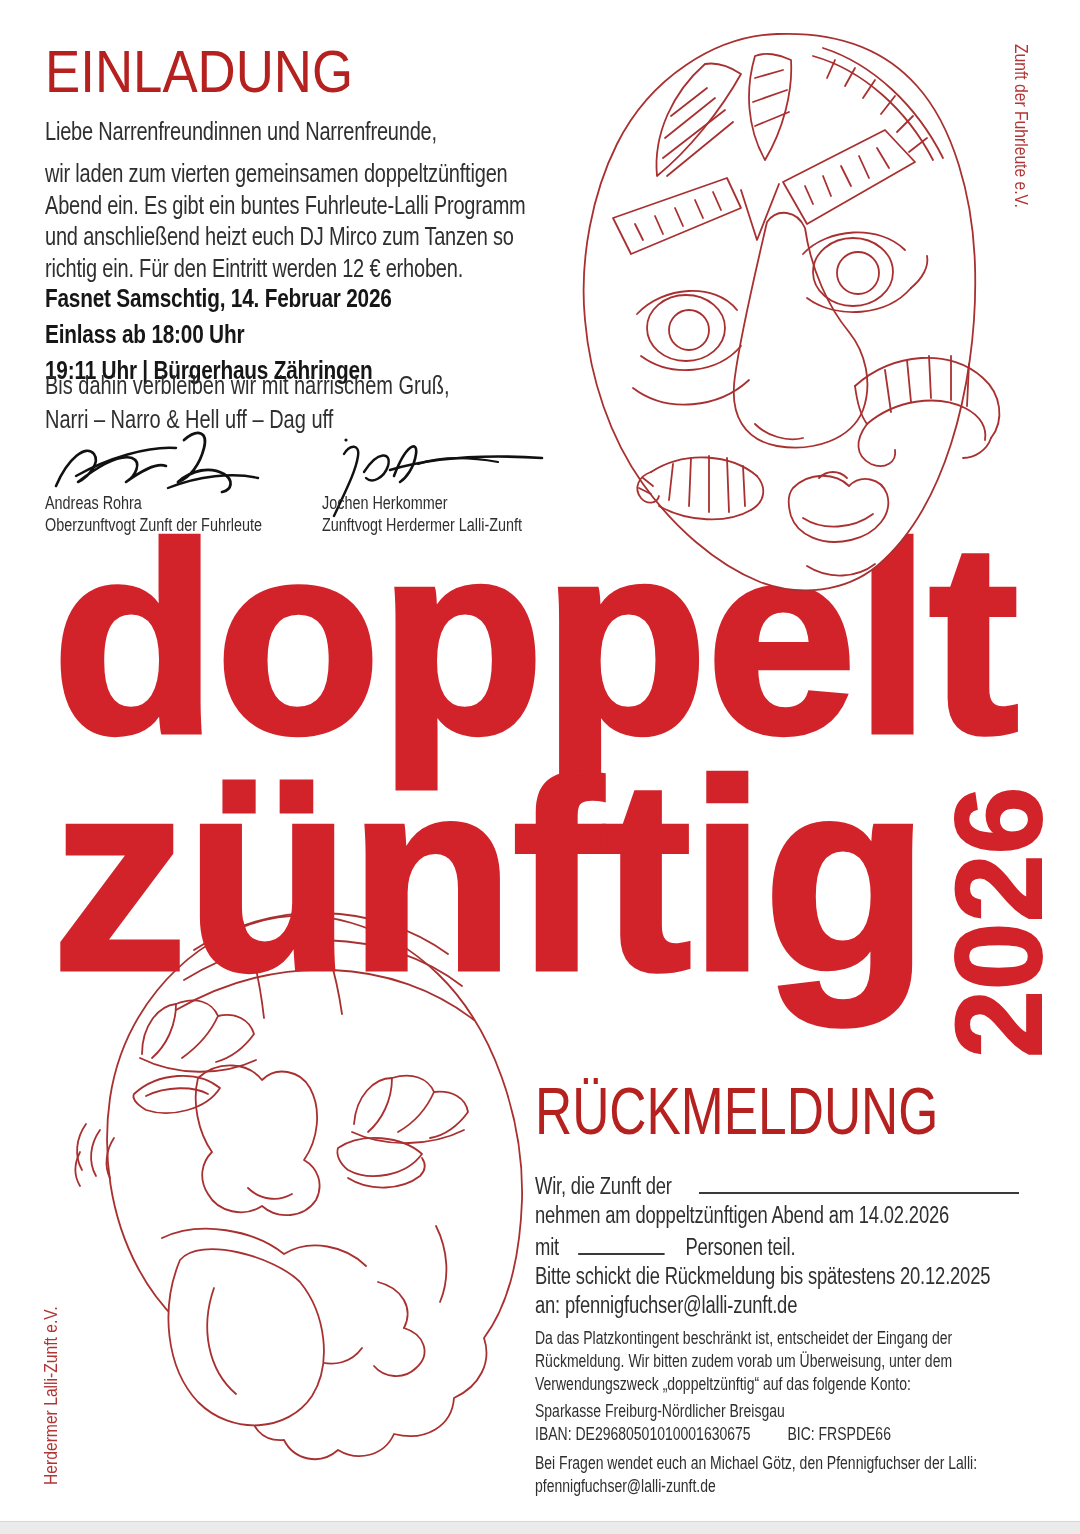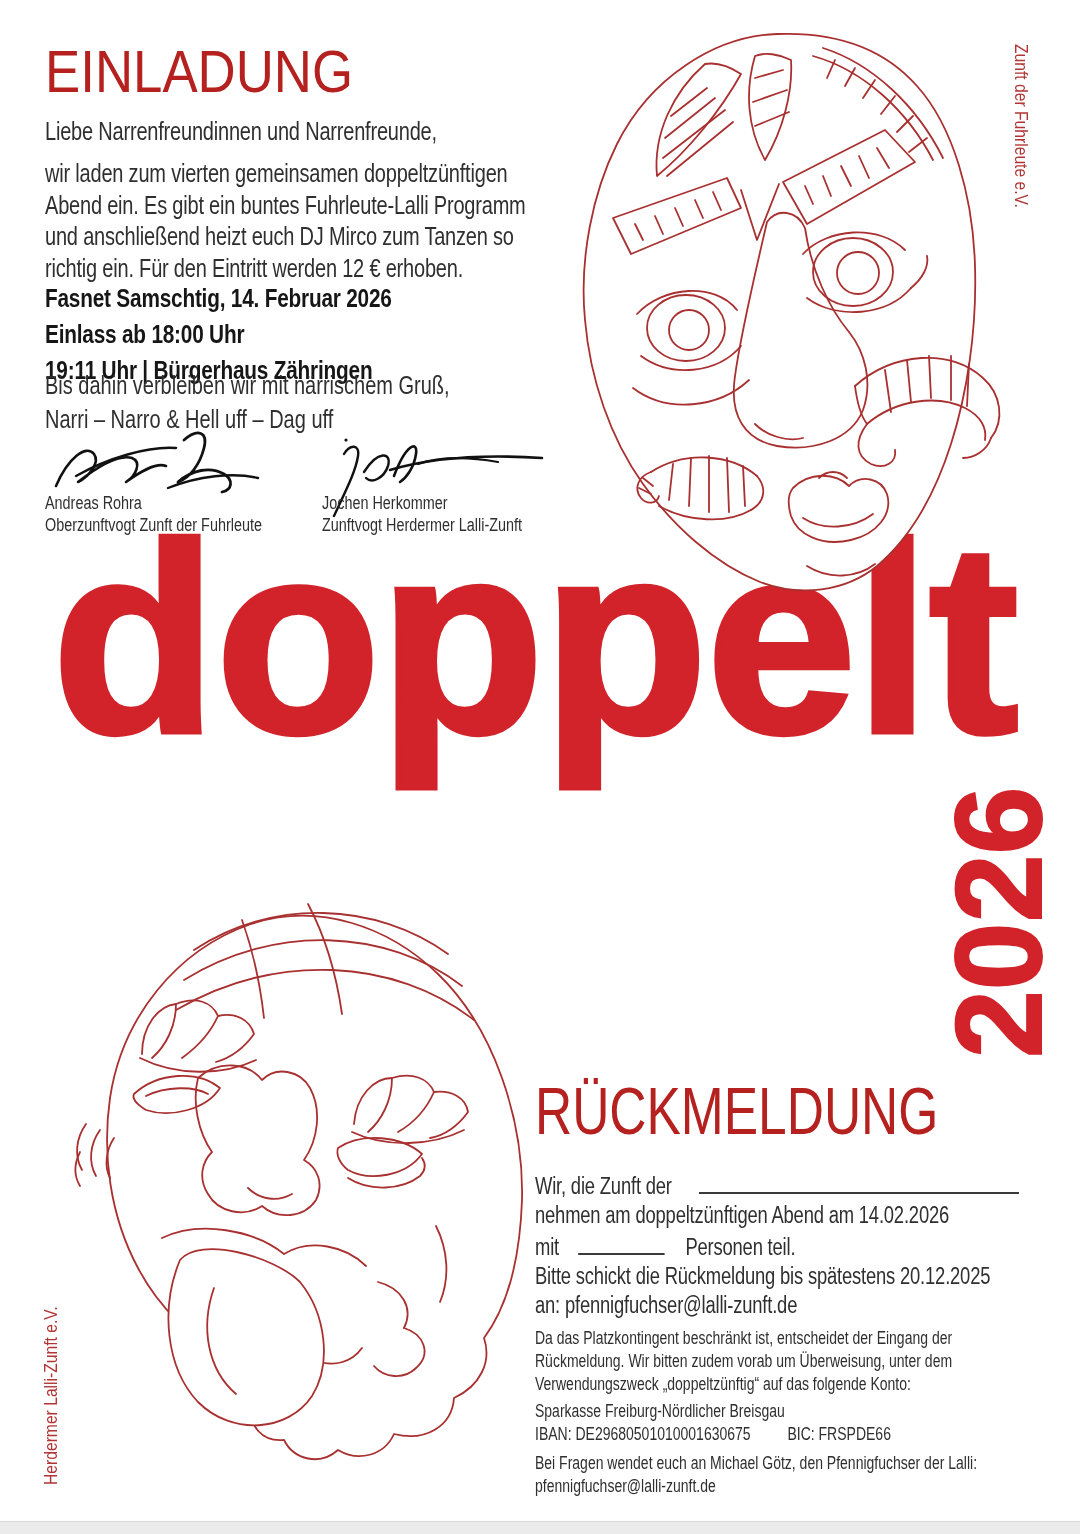--- a/index.html
+++ b/index.html
@@ -78,20 +78,21 @@
       <path d="M332,396 C356,402 368,422 358,442"></path>
       <path d="M358,442 C378,448 386,468 370,482 C358,494 338,492 328,480"></path>
       <path d="M390,340 C402,364 404,392 394,416"></path>
     </g>
     <path class="mask-fill" d="M134,374 C114,422 120,482 152,516 C186,550 242,546 266,510
       C286,478 280,428 254,396 C228,370 154,350 134,374 Z"></path>
     <path class="mask-stroke" d="M168,402 C154,442 162,484 190,508"></path>
   </svg>
 
   <div class="big" style="top:504px;text-align:right;">doppelt</div>
+  <div class="big" style="top:741px;">zünftig</div>
   <div class="year">2026</div>
 
   <svg class="abs" style="left:555px;top:26px;" width="452" height="585" viewBox="0 0 452 585">
     <path class="mask-fill" d="M222,8 C160,10 95,52 62,118 C38,166 24,232 30,294 C35,352 55,412 88,458
       C118,500 160,538 205,556 C245,571 290,566 322,540 C355,512 380,468 396,418 C412,368 422,304 420,240
       C418,170 398,100 362,60 C325,18 275,6 222,8 Z"></path>
     <g class="mask-stroke">
       <path d="M150,38 C118,66 98,108 102,150 C134,124 166,84 186,48 C174,40 162,36 150,38 Z"></path>
       <path d="M116,90 L152,62"></path>
         <path d="M110,112 L160,72"></path>

